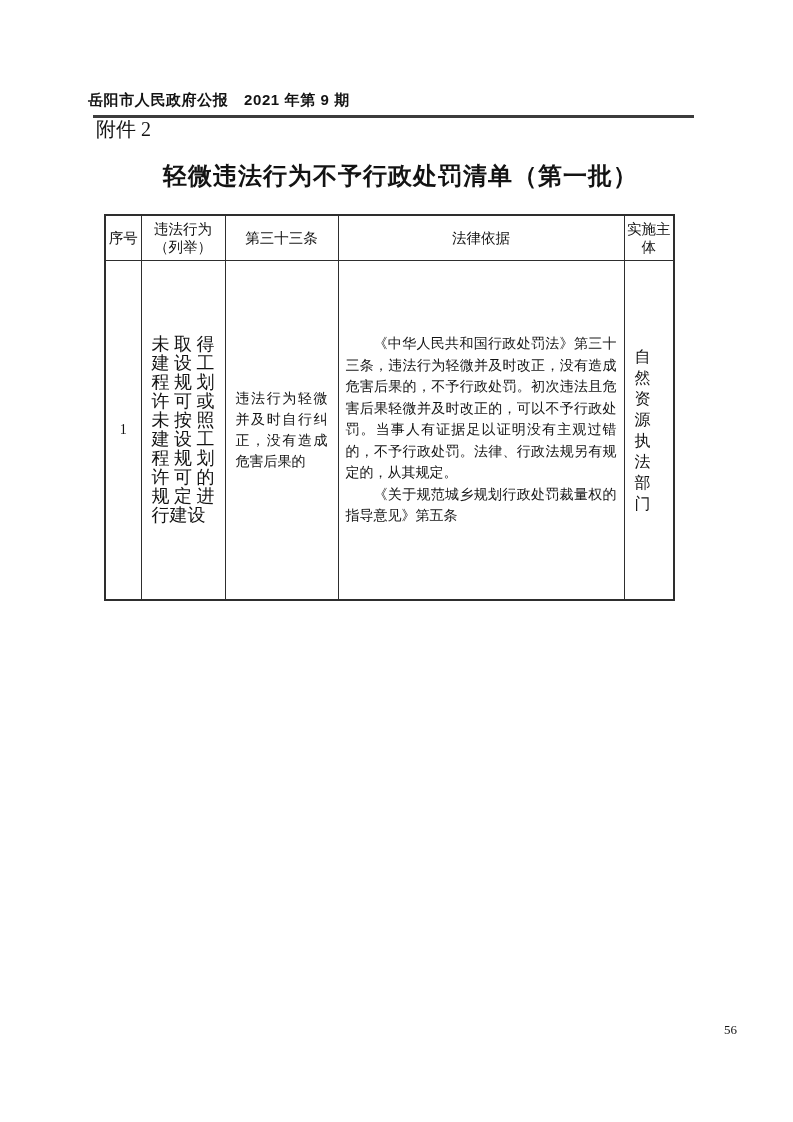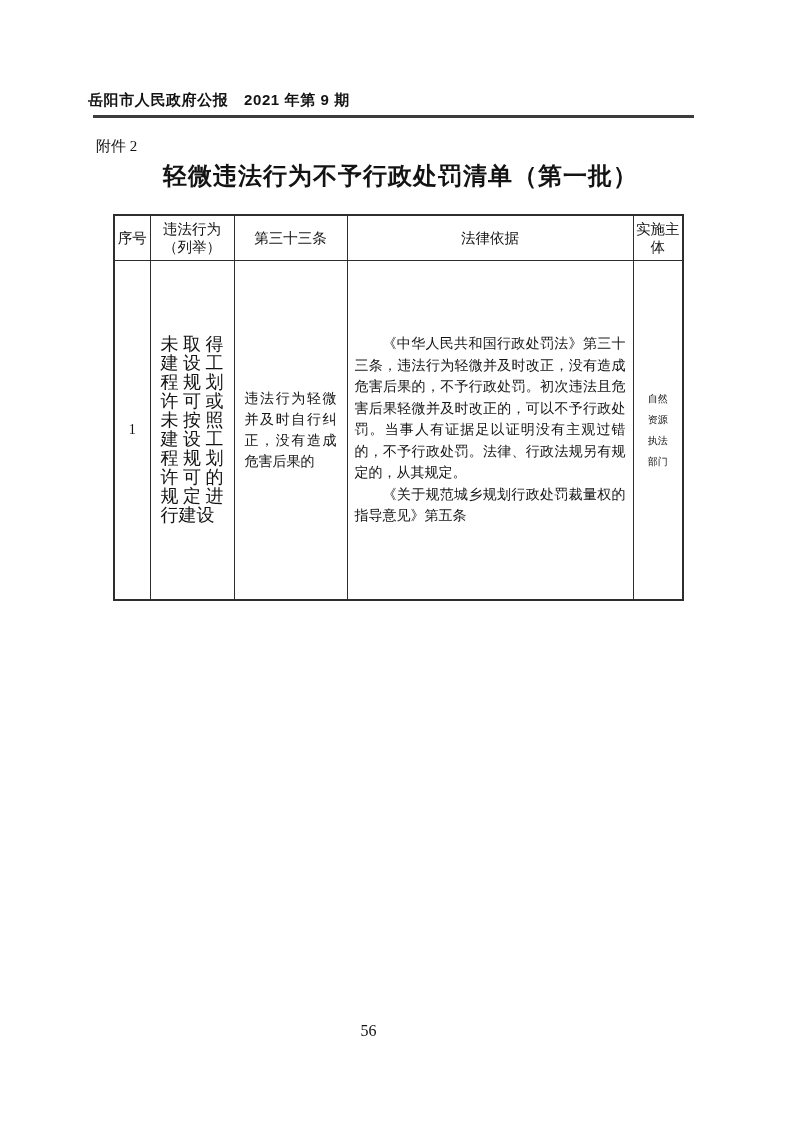--- a/index.html
+++ b/index.html
@@ -29,38 +29,38 @@
     position: absolute;
     left: 93px;
     top: 115px;
     width: 601px;
     height: 2.5px;
     background: #3c3c3c;
   }
   .attachment-label {
     position: absolute;
     left: 96px;
-    top: 137px;
-    font-size: 15px;
+    top: 116px;
+    font-size: 20px;
   }
   .doc-title {
     position: absolute;
     left: 4px;
     width: 793px;
     top: 160px;
     margin: 0;
     text-align: center;
     font-family: "Liberation Serif", serif;
     font-weight: bold;
     font-size: 24px;
     letter-spacing: 1px;
   }
   table.doc-table {
     position: absolute;
-    left: 113px;
+    left: 104px;
     top: 214px;
     width: 569px;
     border-collapse: collapse;
     table-layout: fixed;
     border: 2px solid #2e2e2e;
   }
   .doc-table th, .doc-table td {
     border: 1px solid #2e2e2e;
     vertical-align: middle;
     font-weight: normal;
@@ -98,31 +98,31 @@
     line-height: 21.5px;
     text-align: justify;
     text-justify: inter-ideograph;
   }
   td.cell-legal p {
     margin: 0;
     text-indent: 2em;
   }
   td.cell-impl {
     padding: 0 10px;
-    font-size: 10px;
+    font-size: 16px;
     line-height: 21px;
-    text-align: center;
+    text-align: left;
   }
   .page-number {
     position: absolute;
     left: 0;
     width: 737px;
     top: 1022px;
-    text-align: center;
-    font-size: 16px;
+    text-align: right;
+    font-size: 13px;
   }
 </style>
 </head>
 <body>
 
 <div>
 
   <div class="masthead">岳阳市人民政府公报　2021 年第 9 期</div>
 
   <div class="masthead-rule"></div>

